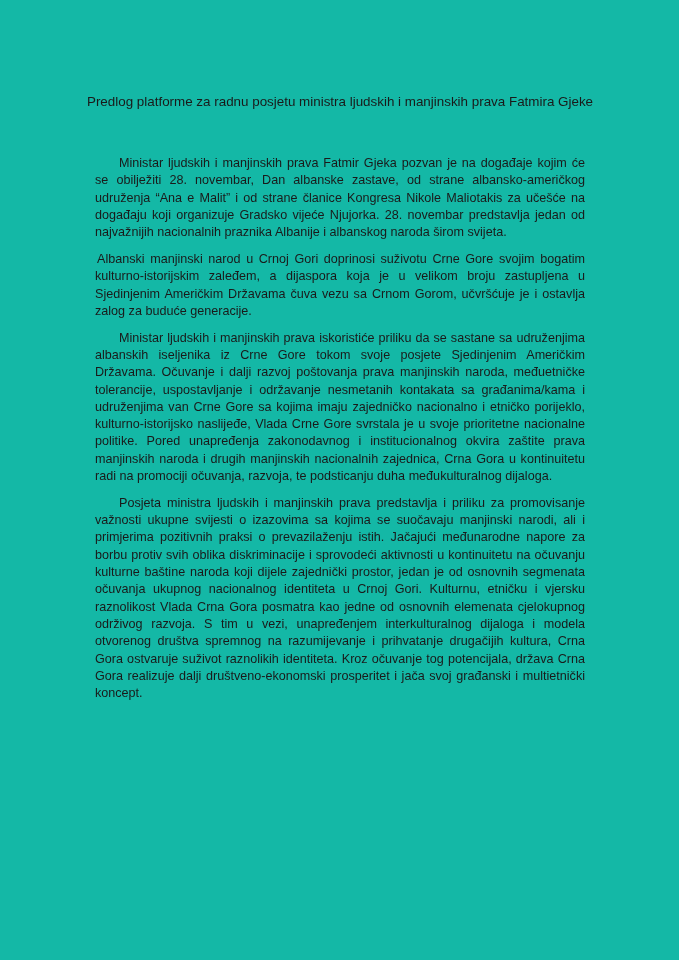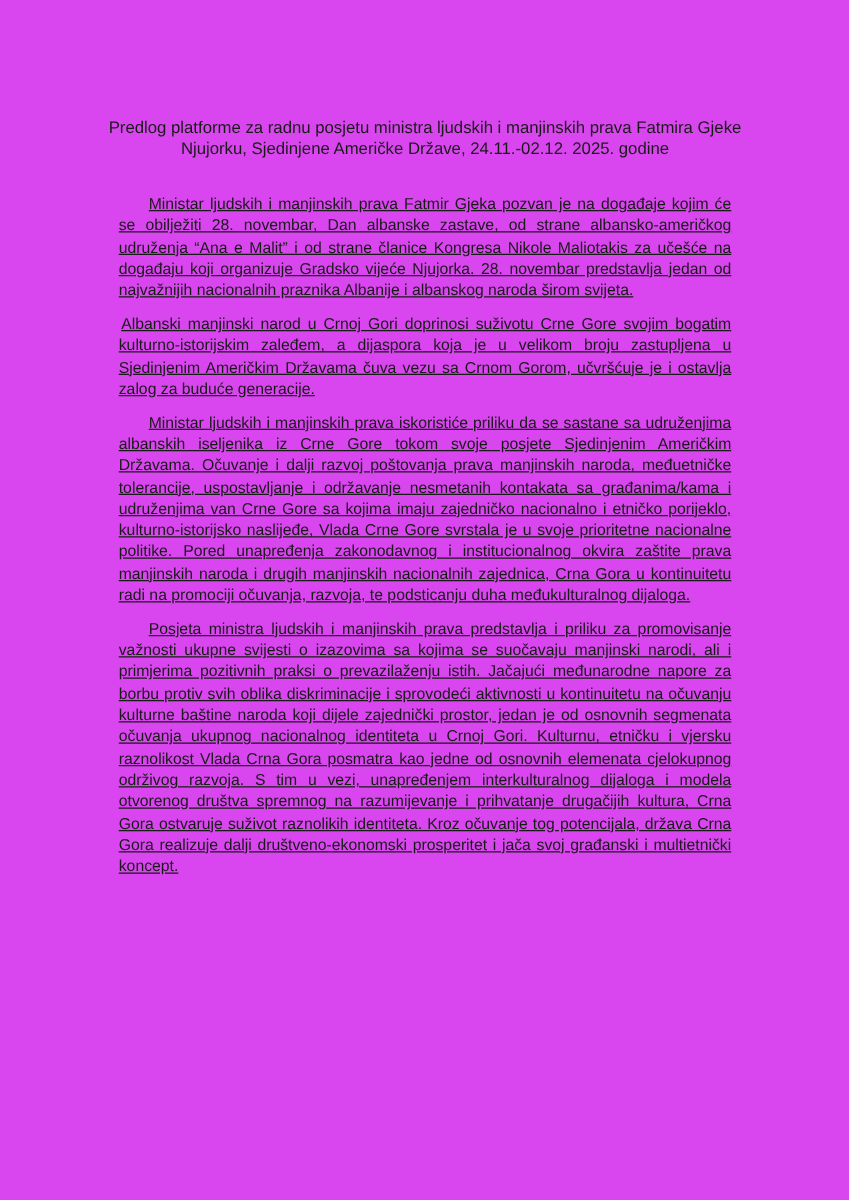--- a/index.html
+++ b/index.html
@@ -1,31 +1,30 @@
 <!DOCTYPE html>
 <html><head>
 <meta charset="utf-8">
 <style>
   html, body { margin: 0; padding: 0; background: #ffffff; }
   body { width: 679px; height: 960px; position: relative; overflow: hidden;
          font-family: "Liberation Sans", sans-serif; color: #1a1a1a; }
-  .page { position: absolute; left: 0; top: 0; width: 679px; height: 960px; background: #d946ef; }
+  .page { position: absolute; left: 0; top: 0; width: 679px; height: 960px; background: #14b8a6; }
   .title { position: absolute; left: 60px; top: 93px; width: 560px; text-align: center;
            font-size: 13.4px; line-height: 17px; }
   .body { position: absolute; left: 95px; top: 155px; width: 490px; }
-  .para { font-size: 12.6px; line-height: 17.3px; text-align: justify; margin: 0 0 9.5px 0; text-indent: 24px; text-decoration: underline; }
+  .para { font-size: 12.6px; line-height: 17.3px; text-align: justify; margin: 0 0 9.5px 0; text-indent: 24px; }
   .para.p2 { text-indent: 0; }
 </style>
 </head>
 <body>
 
 <div class="page">
   <div class="title">
     <div>Predlog platforme za radnu posjetu ministra ljudskih i manjinskih prava Fatmira Gjeke</div>
-    <div>Njujorku, Sjedinjene Američke Države, 24.11.-02.12. 2025. godine</div>
   </div>
   <div class="body">
     <p class="para">Ministar ljudskih i manjinskih prava Fatmir Gjeka pozvan je na događaje kojim će se obilježiti 28. novembar, Dan albanske zastave, od strane albansko-američkog udruženja “Ana e Malit” i od strane članice Kongresa Nikole Maliotakis za učešće na događaju koji organizuje Gradsko vijeće Njujorka. 28. novembar predstavlja jedan od najvažnijih nacionalnih praznika Albanije i albanskog naroda širom svijeta.</p>
     <p class="para p2" style="text-indent:2px">Albanski manjinski narod u Crnoj Gori doprinosi suživotu Crne Gore svojim bogatim kulturno-istorijskim zaleđem, a dijaspora koja je u velikom broju zastupljena u Sjedinjenim Američkim Državama čuva vezu sa Crnom Gorom, učvršćuje je i ostavlja zalog za buduće generacije.</p>
     <p class="para">Ministar ljudskih i manjinskih prava iskoristiće priliku da se sastane sa udruženjima albanskih iseljenika iz Crne Gore tokom svoje posjete Sjedinjenim Američkim Državama. Očuvanje i dalji razvoj poštovanja prava manjinskih naroda, međuetničke tolerancije, uspostavljanje i održavanje nesmetanih kontakata sa građanima/kama i udruženjima van Crne Gore sa kojima imaju zajedničko nacionalno i etničko porijeklo, kulturno-istorijsko naslijeđe, Vlada Crne Gore svrstala je u svoje prioritetne nacionalne politike. Pored unapređenja zakonodavnog i institucionalnog okvira zaštite prava manjinskih naroda i drugih manjinskih nacionalnih zajednica, Crna Gora u kontinuitetu radi na promociji očuvanja, razvoja, te podsticanju duha međukulturalnog dijaloga.</p>
     <p class="para">Posjeta ministra ljudskih i manjinskih prava predstavlja i priliku za promovisanje važnosti ukupne svijesti o izazovima sa kojima se suočavaju manjinski narodi, ali i primjerima pozitivnih praksi o prevazilaženju istih. Jačajući međunarodne napore za borbu protiv svih oblika diskriminacije i sprovodeći aktivnosti u kontinuitetu na očuvanju kulturne baštine naroda koji dijele zajednički prostor, jedan je od osnovnih segmenata očuvanja ukupnog nacionalnog identiteta u Crnoj Gori. Kulturnu, etničku i vjersku raznolikost Vlada Crna Gora posmatra kao jedne od osnovnih elemenata cjelokupnog održivog razvoja. S tim u vezi, unapređenjem interkulturalnog dijaloga i modela otvorenog društva spremnog na razumijevanje i prihvatanje drugačijih kultura, Crna Gora ostvaruje suživot raznolikih identiteta. Kroz očuvanje tog potencijala, država Crna Gora realizuje dalji društveno-ekonomski prosperitet i jača svoj građanski i multietnički koncept.</p>
   </div>
 </div>
 
 </body></html>

